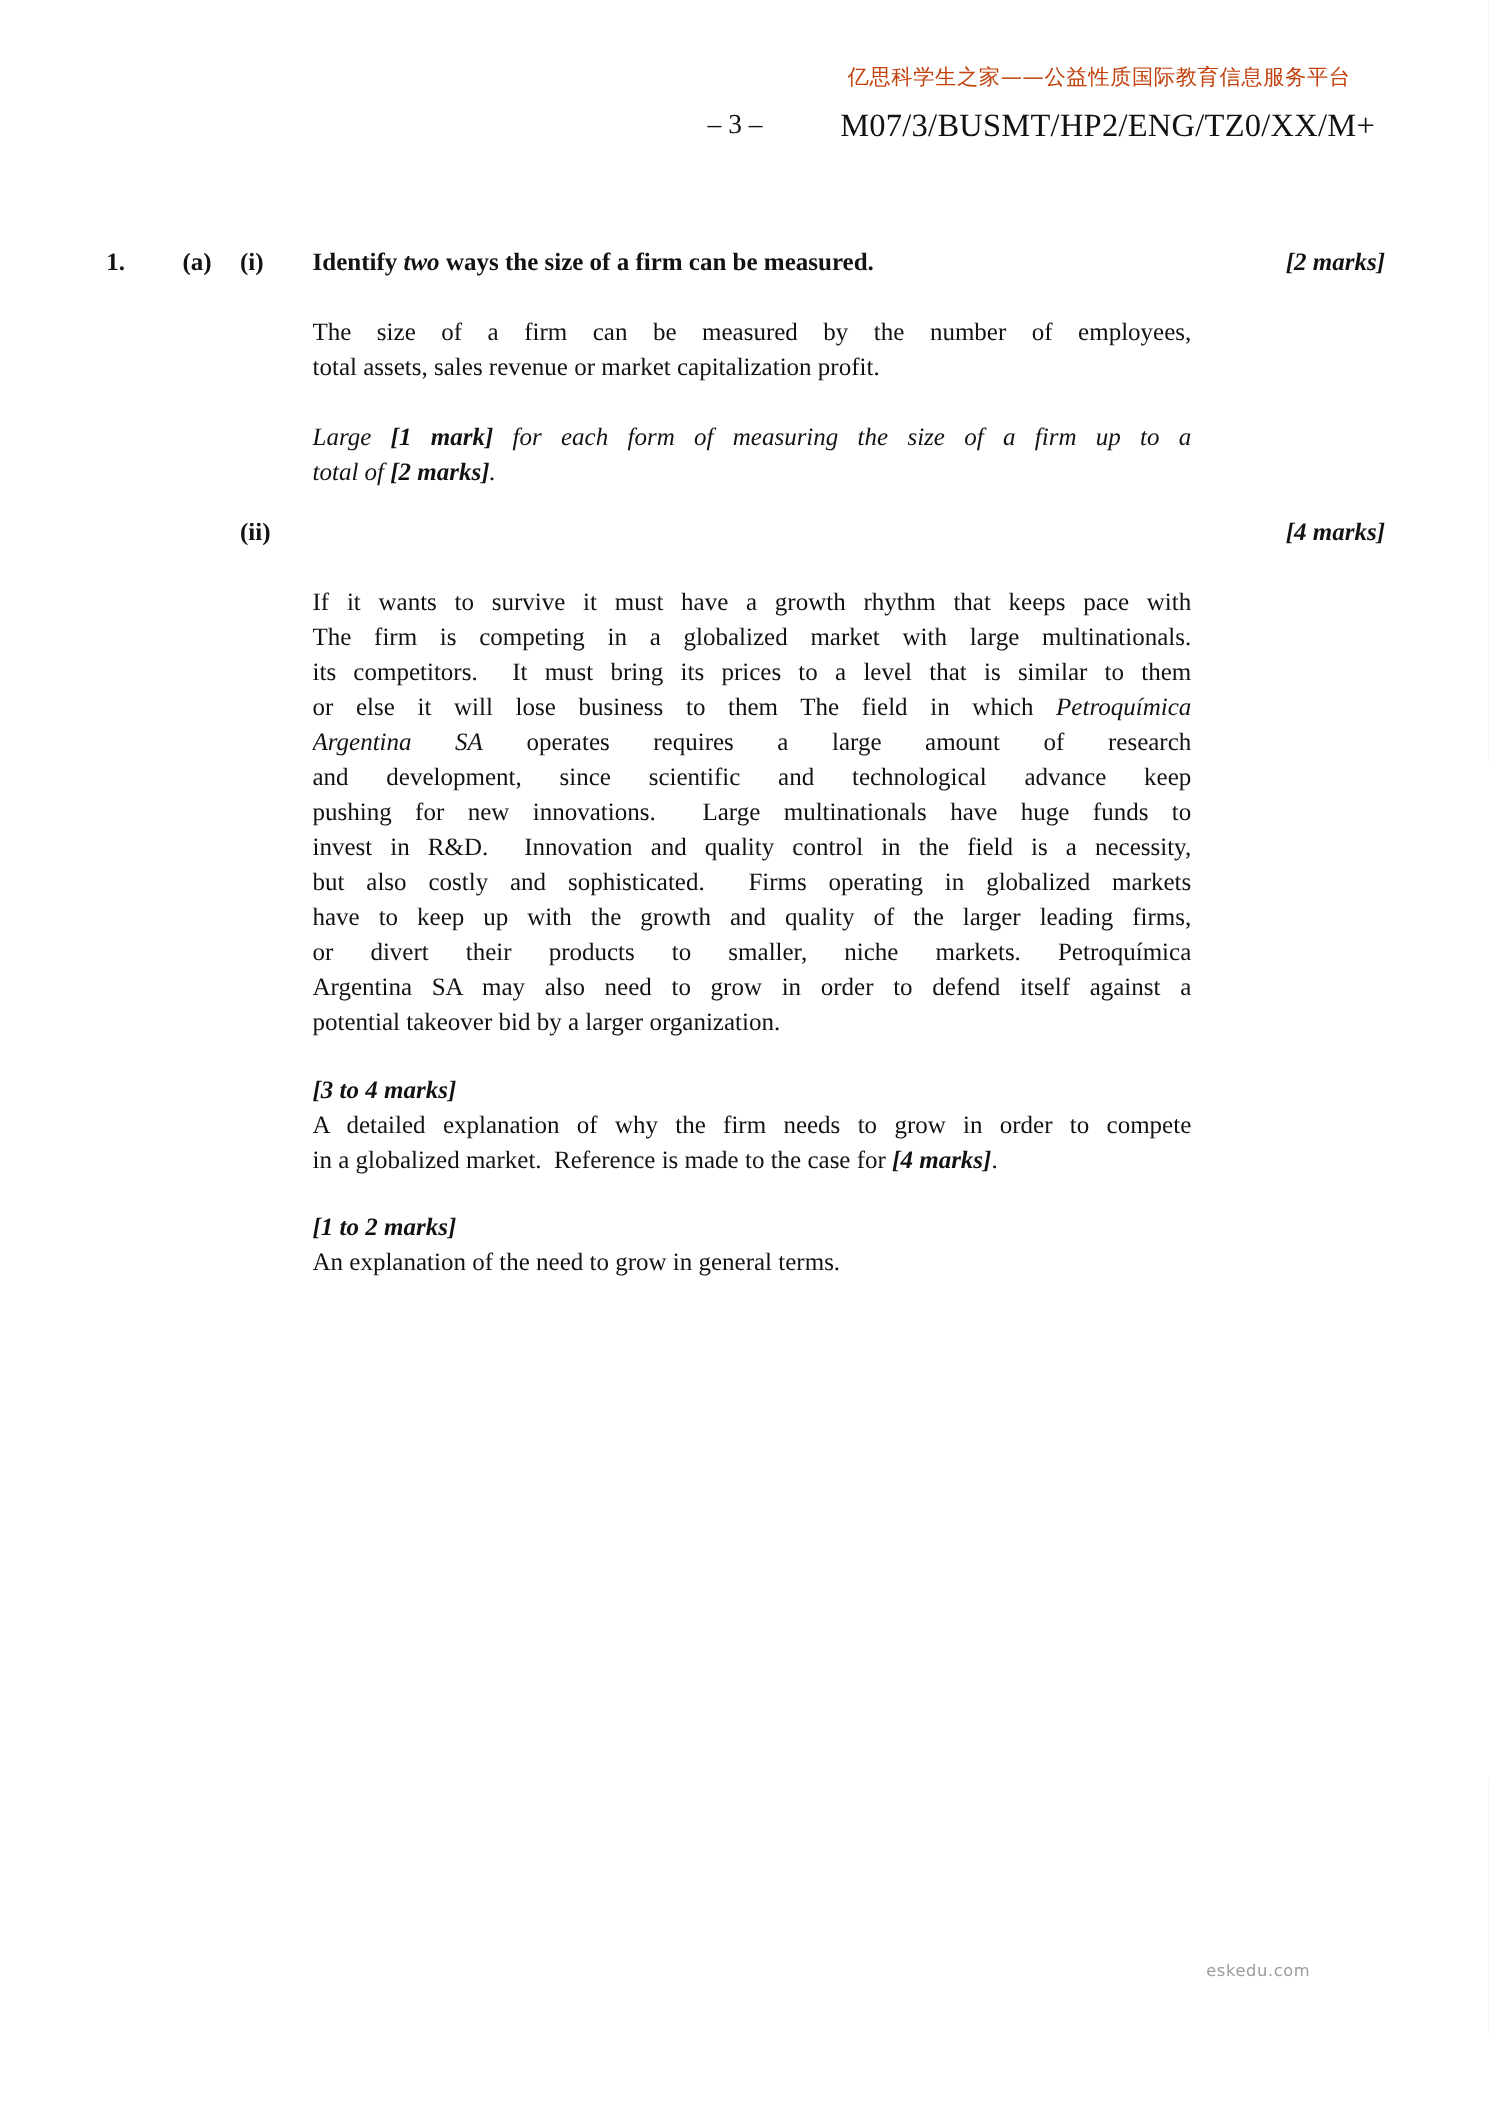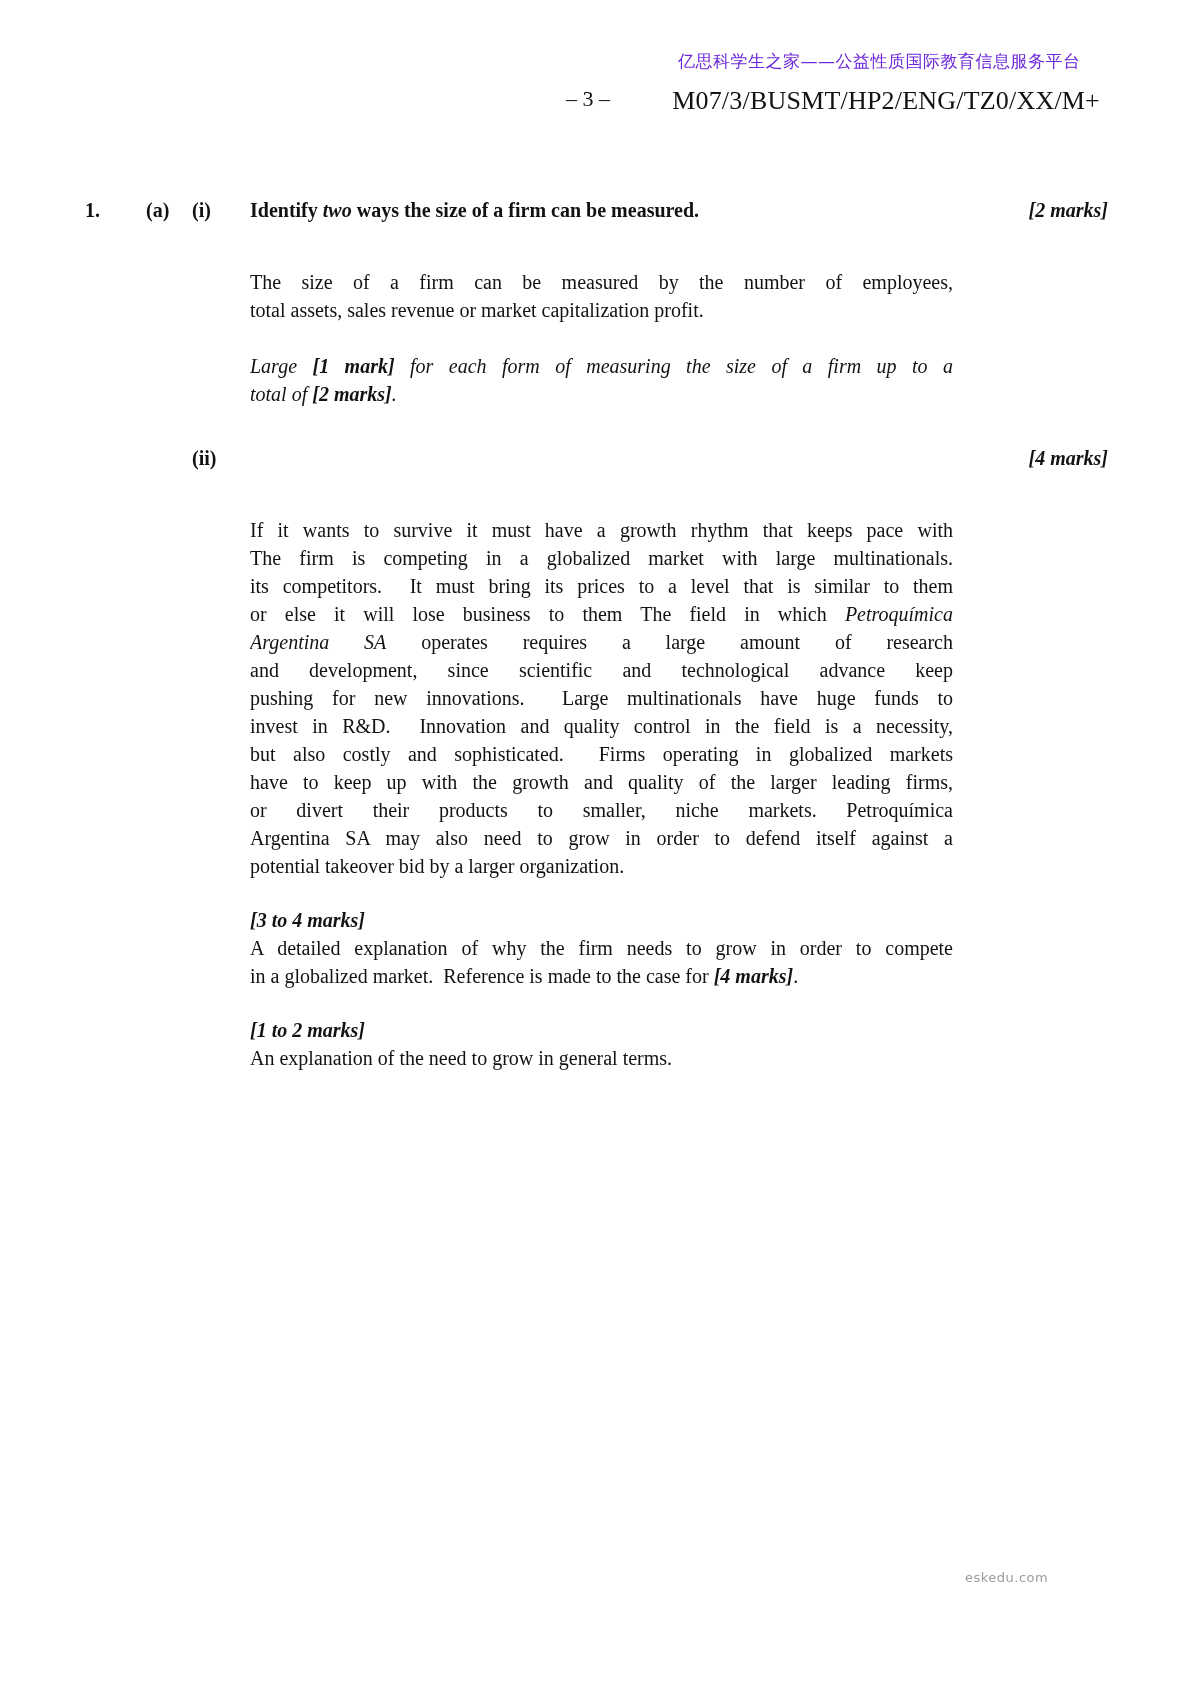--- a/index.html
+++ b/index.html
@@ -8,21 +8,21 @@
     width:1191px;height:1685px;
     background:#ffffff;
     color:#121212;
     font-family:"Liberation Serif","DejaVu Serif",serif;
     font-size:20px;
     overflow:hidden;
     margin:0 auto;
   }
   .cn-watermark{
     position:absolute;top:50px;left:678px;
-    color:#6d28d9;font-size:17px;
+    color:#c2410c;font-size:17px;
     font-family:"DejaVu Sans","Liberation Sans",sans-serif;
     letter-spacing:0.5px;white-space:nowrap;
   }
   .page-num{position:absolute;top:86px;left:566px;font-size:22px;}
   .doc-code{position:absolute;top:86px;right:91px;font-size:26px;letter-spacing:0.2px;}
   .content{position:absolute;top:196px;left:0;width:100%;}
   .q-row{position:relative;height:28px;line-height:28px;}
   .label-q{position:absolute;left:85px;font-weight:bold;}
   .label-part{position:absolute;left:146px;font-weight:bold;}
   .label-roman{position:absolute;left:192px;font-weight:bold;}
@@ -32,23 +32,23 @@
   .tline{
     height:28px;line-height:28px;
     text-align:justify;text-align-last:justify;
     white-space:pre-wrap;overflow:hidden;
   }
   .tline-last{text-align-last:left;}
   .seg-b{font-weight:bold;}
   .seg-i{font-style:italic;}
   .seg-bi{font-weight:bold;font-style:italic;}
   .band-heading{height:28px;line-height:28px;font-weight:bold;font-style:italic;}
-  .mt-answer{margin-top:44px;}
+  .mt-answer{margin-top:28px;}
   .mt-award{margin-top:28px;}
-  .mt-subii{margin-top:36px;}
+  .mt-subii{margin-top:20px;}
   .mt-band{margin-top:26px;}
   .footer-watermark{
     position:absolute;top:1570px;left:965px;
     color:#9c9c9c;font-size:13px;
     font-family:"DejaVu Sans","Liberation Sans",sans-serif;
     letter-spacing:0.5px;
   }
 </style>
 </head>
 <body>

